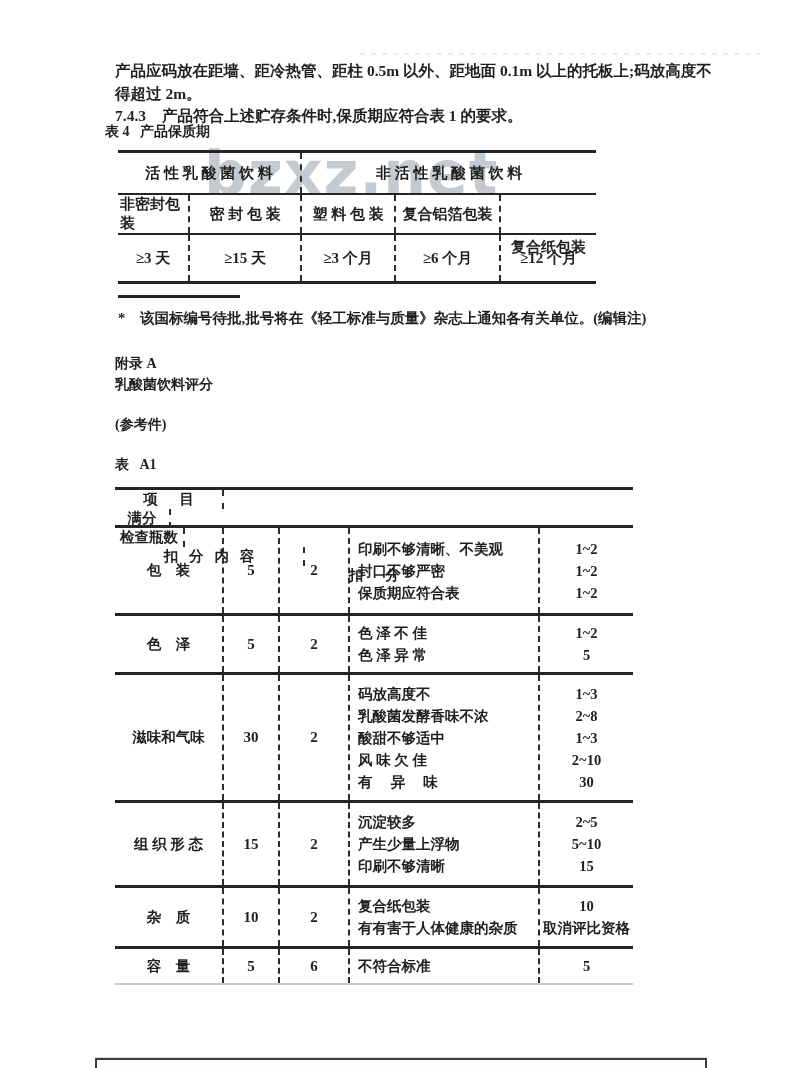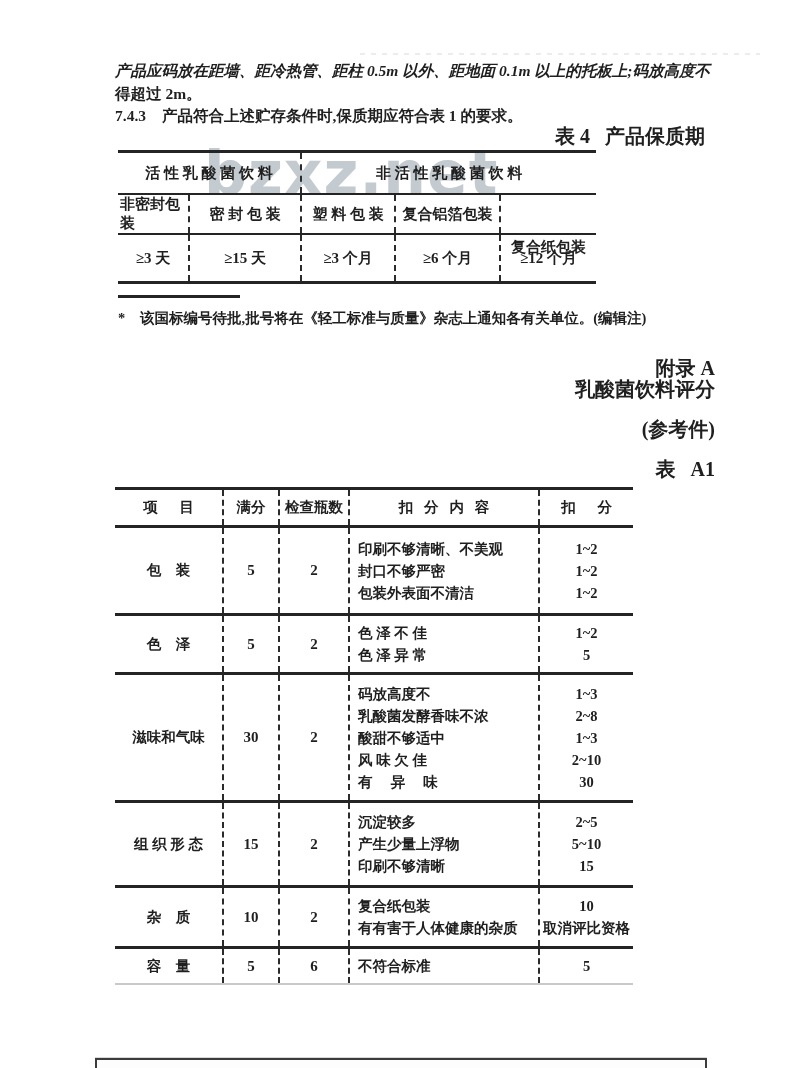--- a/index.html
+++ b/index.html
@@ -31,21 +31,21 @@
     white-space:pre-wrap; padding:16px 2px;
   }
   .dash-r { border-right:2px dashed #2b2b2b; }
 
   
   .foot-rule { left:118px; top:295px; width:122px; height:3px; background:#242424; }
   .footnote { left:118px; top:309px; width:580px; font-size:14.5px; }
   .footnote .star { display:inline-block; width:22px; }
 
   
-  .heading { left:115px; width:600px; text-align:right; font-size:20px; }
+  .heading { left:115px; width:600px; text-align:left; font-size:14px; }
 
   
   .ta1 { left:115px; top:487px; width:518px; border-top:3px solid #242424; z-index:1; font-size:14.5px; }
   .ta1-row { display:flex; width:100%; border-bottom:3px solid #242424; }
   .ta1-row.faint { border-bottom:2px solid #c9c9c9; }
   .ta1 .c { display:flex; flex-direction:column; justify-content:center; white-space:pre-wrap; }
   .ta1 .c1 { width:109px; border-right:2px dashed #2b2b2b; align-items:center; }
   .ta1 .c2 { width:56px;  border-right:2px dashed #2b2b2b; align-items:center; font-size:15px; }
   .ta1 .c3 { width:70px;  border-right:2px dashed #2b2b2b; align-items:center; font-size:15px; }
   .ta1 .c4 { width:190px; border-right:2px dashed #2b2b2b; padding-left:8px; }
@@ -63,21 +63,21 @@
   
   .noise { height:2px; background:repeating-linear-gradient(90deg,#ececec 0 5px,transparent 5px 11px); }
 </style>
 </head>
 <body>
 
 <div class="page">
 
   <div class="abs noise" style="left:360px; top:53px; width:400px;"></div>
 
-  <div class="abs body-text pre" style="left:115px; top:60px; width:600px;font-style:italic;">产品应码放在距墙、距冷热管、距柱 0.5m 以外、距地面 0.1m 以上的托板上;码放高度不</div>
+  <div class="abs body-text pre" style="left:115px; top:60px; width:600px;">产品应码放在距墙、距冷热管、距柱 0.5m 以外、距地面 0.1m 以上的托板上;码放高度不</div>
   <div class="abs body-text pre" style="left:115px; top:83px; width:600px;">得超过 2m。</div>
   <div class="abs body-text" style="left:115px; top:105px; width:600px;">
     <span>7.4.3</span><span style="display:inline-block;width:16px;"></span><span class="pre">产品符合上述贮存条件时,保质期应符合表 1 的要求。</span>
   </div>
 
   <div class="abs heading pre" style="top:123px; left:105px;">表 4   产品保质期</div>
 
   <div class="abs watermark">bzxz.net</div>
 
   <div class="abs t4">
@@ -106,36 +106,36 @@
     <span class="star">*</span><span class="pre">该国标编号待批,批号将在《轻工标准与质量》杂志上通知各有关单位。(编辑注)</span>
   </div>
 
   <div class="abs heading pre" style="top:355px;">附录 A</div>
   <div class="abs heading pre" style="top:376px;">乳酸菌饮料评分</div>
   <div class="abs heading pre" style="top:416px;">(参考件)</div>
   <div class="abs heading pre" style="top:456px;">表   A1</div>
 
   <div class="abs ta1">
 
-    <div class="ta1-row ta1-head" style="height:38px;">
+    <div class="ta1-row ta1-head" style="height:38px;flex-direction:column;">
       <div class="c c1">项      目</div>
       <div class="c c2" style="font-size:14.5px;">满分</div>
       <div class="c c3" style="font-size:14.5px;">检查瓶数</div>
       <div class="c c4" style="align-items:center; padding-left:0;">扣   分   内   容</div>
       <div class="c c5">扣      分</div>
     </div>
 
     <div class="ta1-row" style="height:88px;">
       <div class="c c1">包    装</div>
       <div class="c c2">5</div>
       <div class="c c3">2</div>
       <div class="c c4">
         <div class="line">印刷不够清晰、不美观</div>
         <div class="line">封口不够严密</div>
-        <div class="line">包装外表面不清洁</div>
+        <div class="line">保质期应符合表</div>
       </div>
       <div class="c c5">
         <div class="line">1~2</div>
         <div class="line">1~2</div>
         <div class="line">1~2</div>
       </div>
     </div>
 
     <div class="ta1-row" style="height:59px;">
       <div class="c c1">色    泽</div>

